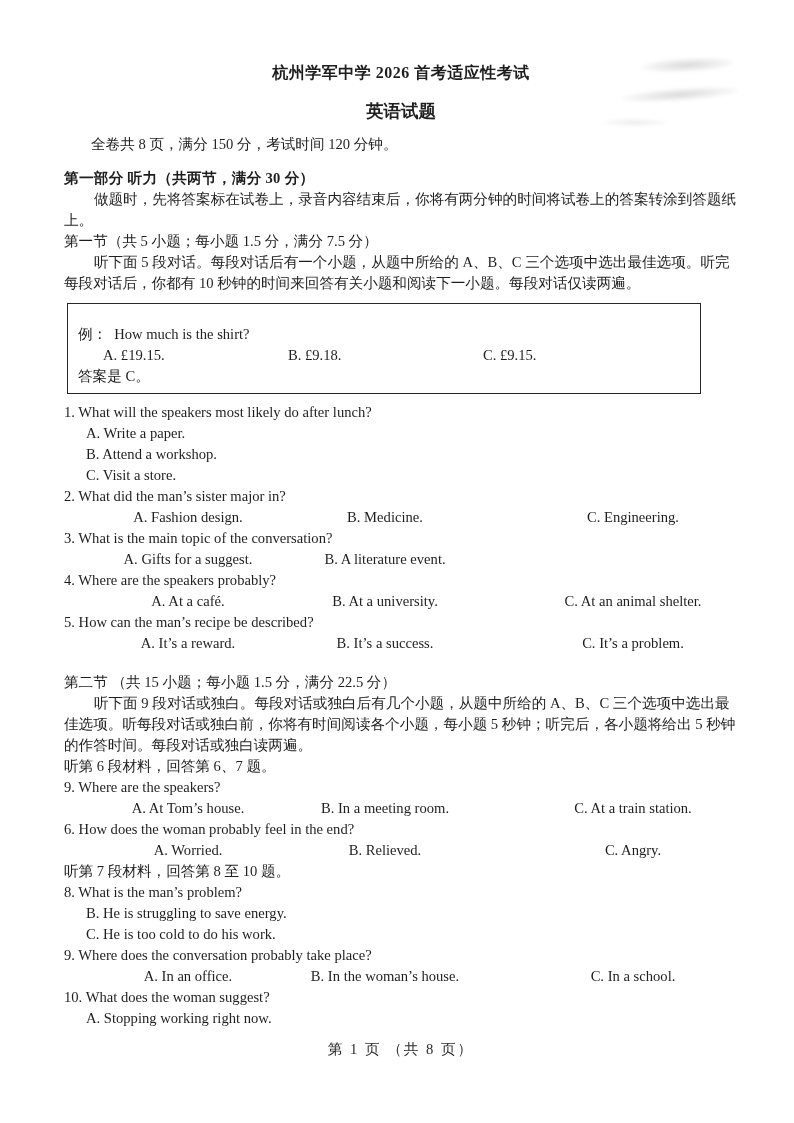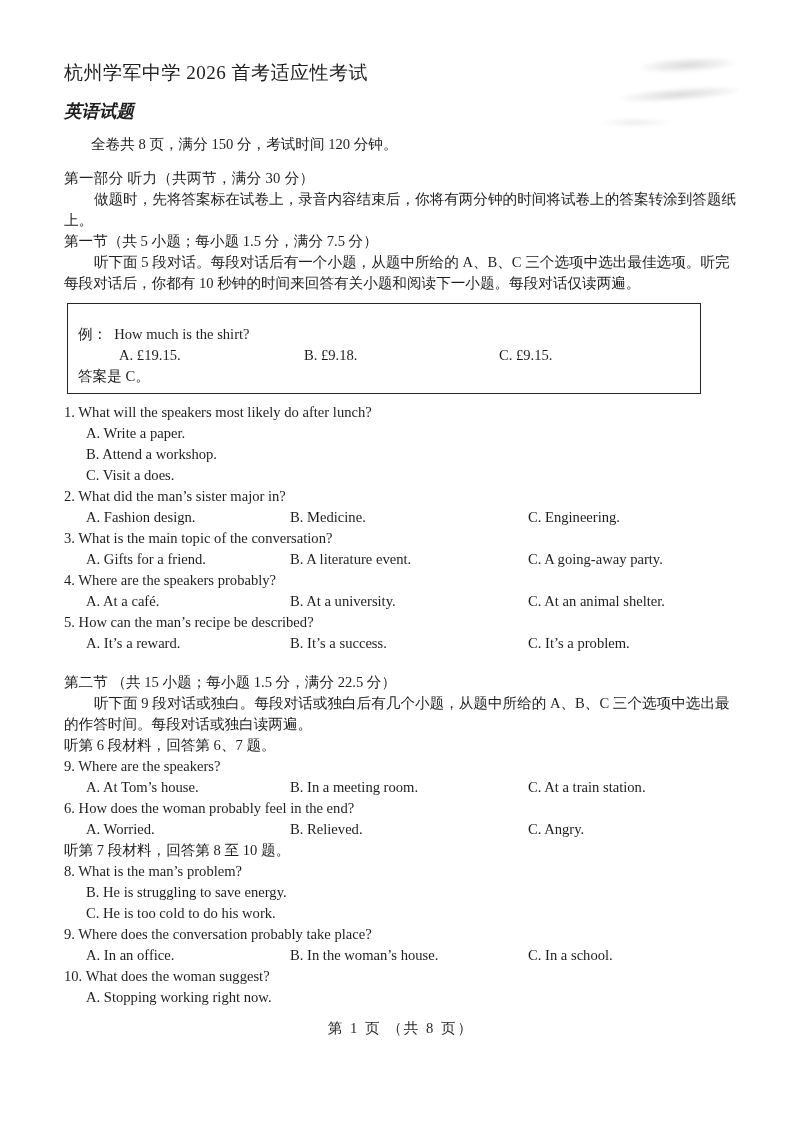--- a/index.html
+++ b/index.html
@@ -10,58 +10,58 @@
     color: #1e1e1e;
     font-size: 14.6px;
     line-height: 21px;
     position: relative;
     overflow: hidden;
   }
   .page { position: relative; width: 794px; height: 1123px; }
   .content { padding: 60px 56px 0 64px; }
 
   .title {
-    text-align: left;
-    font-size: 19px;
-    font-weight: normal;
+    text-align: center;
+    font-size: 16px;
+    font-weight: bold;
     line-height: 26px;
     letter-spacing: 0.5px;
   }
   .subtitle {
+    text-align: center;
     font-size: 17.5px;
     font-weight: bold;
     margin-top: 13px;
     line-height: 24px;
-    font-style: italic;
   }
   .meta { margin-top: 11px; padding-left: 27px; }
 
   .part-heading {
-    font-weight: normal;
+    font-weight: bold;
     margin-top: 13px;
     letter-spacing: 0.3px;
   }
   .para-line { }
   .indent { text-indent: 2.05em; }
 
   .example-box {
     border: 1.7px solid #262626;
     margin: 9px 37px 8px 3px;
     padding: 20px 10px 6px 10px;
   }
   .ex-line { }
   .ex-label { margin-right: 7px; }
-  .ex-opt-row { display: flex; margin-left: 41px; }
+  .ex-opt-row { display: flex; margin-left: 25px; }
   .ex-opt-a { width: 185px; }
   .ex-opt-b { width: 195px; }
   .ex-opt-c { flex: 1; }
 
   .q-text { }
   .opt-stacked { padding-left: 22px; }
-  .opt-row { display: flex; padding-left: 22px; }
+  .opt-row { display: flex; padding-left: 22px; text-align: center; }
   .opt-a { width: 204px; }
   .opt-b { width: 190px; }
   .opt-c { flex: 1; margin-left: 48px; }
 
   .sec2-heading { margin-top: 18px; }
   .material-line { }
 
   .footer {
     text-align: center;
     margin-top: 10px;
@@ -125,38 +125,37 @@
         <span class="ex-opt-b">B. £9.18.</span>
         <span class="ex-opt-c">C. £9.15.</span>
       </div>
       <div class="ex-line">答案是 C。</div>
     </div>
 
     <div>
       <div class="q-text">1. What will the speakers most likely do after lunch?</div>
       <div class="opt-stacked">A. Write a paper.</div>
       <div class="opt-stacked">B. Attend a workshop.</div>
-      <div class="opt-stacked">C. Visit a does.</div>
+      <div class="opt-stacked">C. Visit a store.</div>
     </div>
 
     <div>
       <div class="q-text">2. What did the man’s sister major in?</div>
       <div class="opt-row">
         <span class="opt-a">A. Fashion design.</span>
         <span class="opt-b">B. Medicine.</span>
         <span class="opt-c">C. Engineering.</span>
       </div>
     </div>
 
     <div>
       <div class="q-text">3. What is the main topic of the conversation?</div>
       <div class="opt-row">
-        <span class="opt-a">A. Gifts for a friend.</span>
+        <span class="opt-a">A. Gifts for a suggest.</span>
         <span class="opt-b">B. A literature event.</span>
-        <span class="opt-c">C. A going-away party.</span>
       </div>
     </div>
 
     <div>
       <div class="q-text">4. Where are the speakers probably?</div>
       <div class="opt-row">
         <span class="opt-a">A. At a café.</span>
         <span class="opt-b">B. At a university.</span>
         <span class="opt-c">C. At an animal shelter.</span>
       </div>
@@ -166,20 +165,21 @@
       <div class="q-text">5. How can the man’s recipe be described?</div>
       <div class="opt-row">
         <span class="opt-a">A. It’s a reward.</span>
         <span class="opt-b">B. It’s a success.</span>
         <span class="opt-c">C. It’s a problem.</span>
       </div>
     </div>
 
     <div class="sec2-heading">第二节 （共 15 小题；每小题 1.5 分，满分 22.5 分）</div>
     <div class="para-line indent">听下面 9 段对话或独白。每段对话或独白后有几个小题，从题中所给的 A、B、C 三个选项中选出最</div>
+    <div class="para-line">佳选项。听每段对话或独白前，你将有时间阅读各个小题，每小题 5 秒钟；听完后，各小题将给出 5 秒钟</div>
     <div class="para-line">的作答时间。每段对话或独白读两遍。</div>
 
     <div class="material-line">听第 6 段材料，回答第 6、7 题。</div>
 
     <div>
       <div class="q-text">9. Where are the speakers?</div>
       <div class="opt-row">
         <span class="opt-a">A. At Tom’s house.</span>
         <span class="opt-b">B. In a meeting room.</span>
         <span class="opt-c">C. At a train station.</span>

